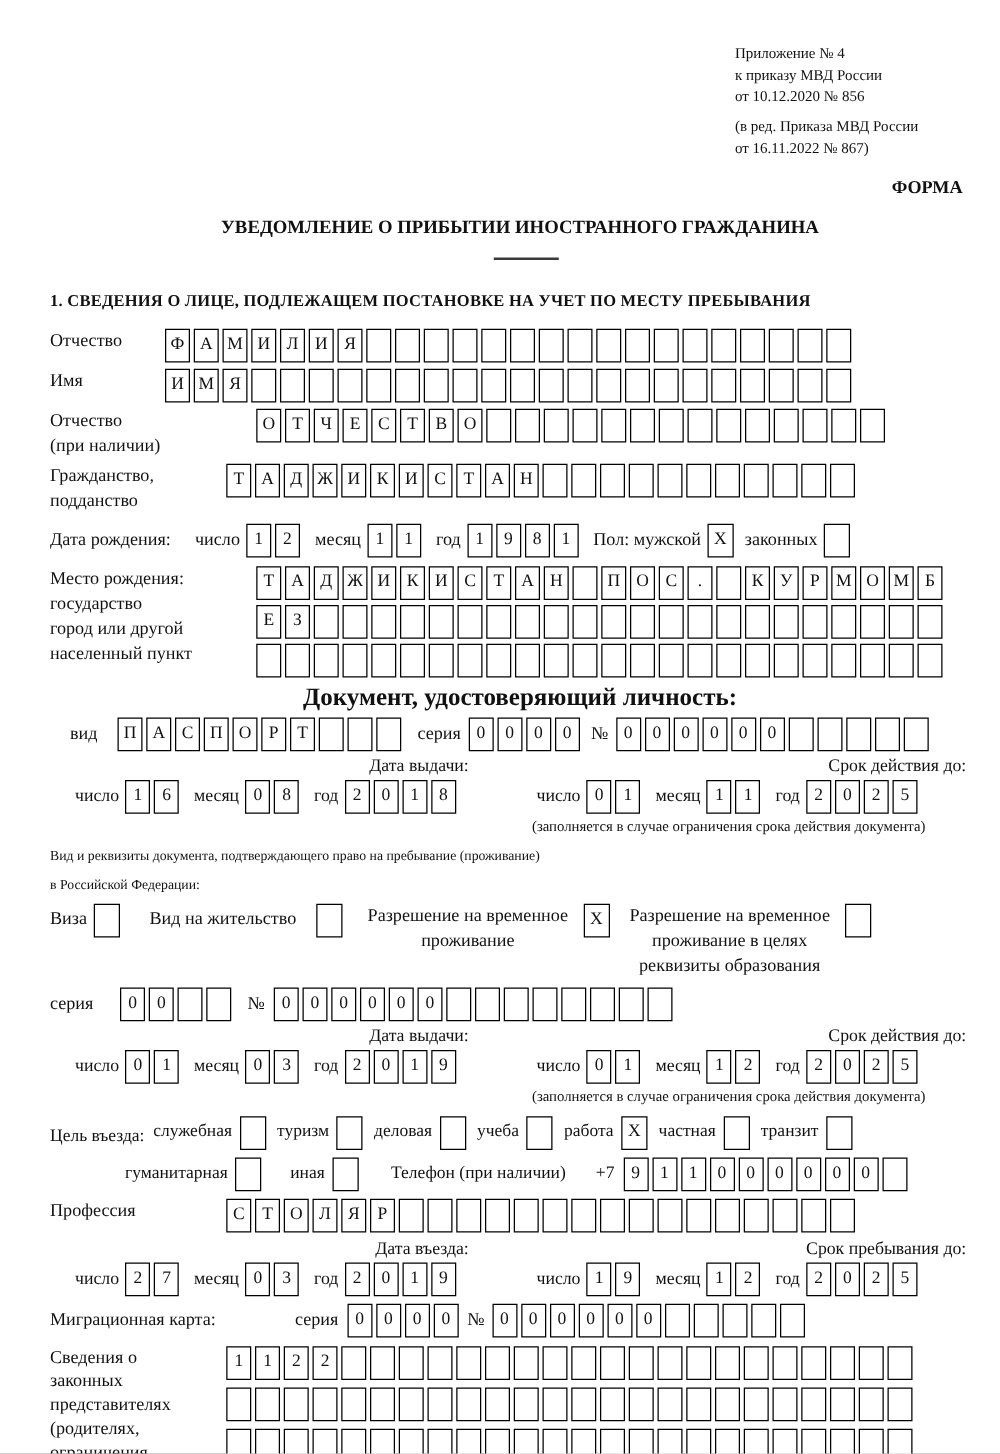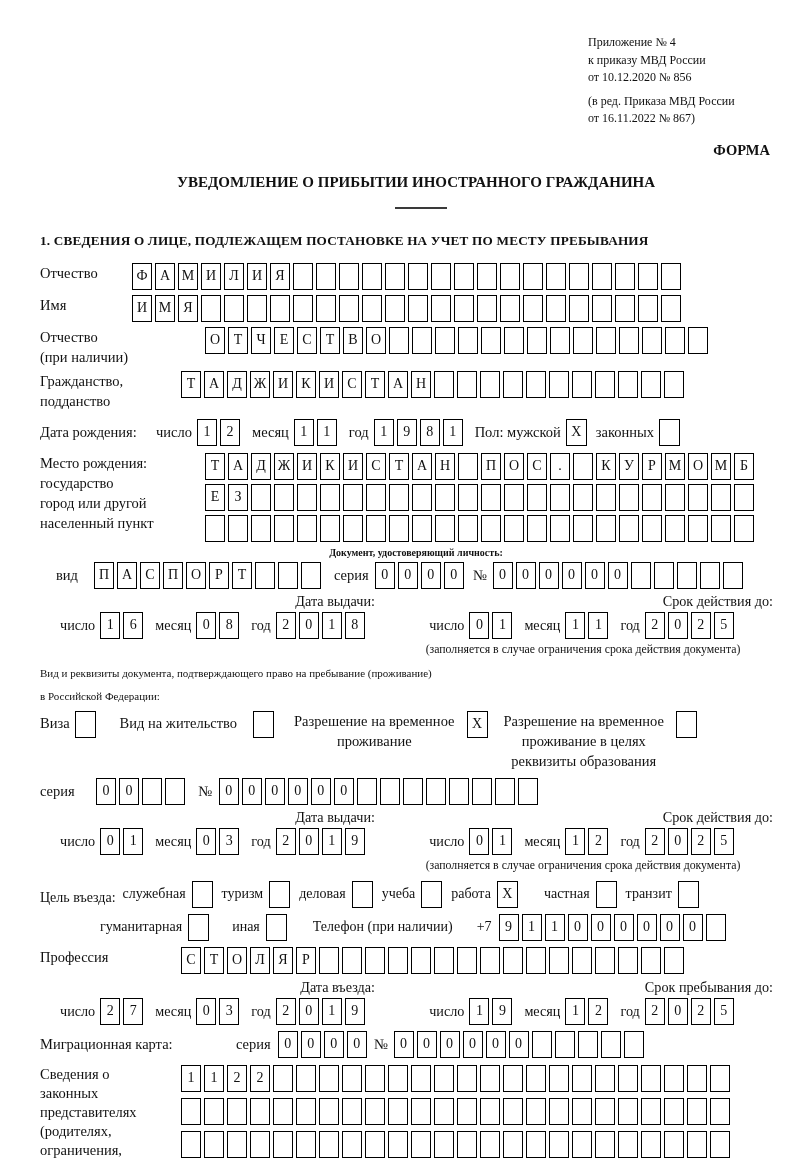--- a/index.html
+++ b/index.html
@@ -26,21 +26,21 @@
     font-size:14px; background:#fff; box-sizing:content-box;
   }
   .cb {
     flex:none; width:19px; height:25px; border:1.5px solid #000;
     display:inline-flex; align-items:center; justify-content:center;
     font-size:14px; background:#fff;
   }
   .cellsblock { display:flex; flex-direction:column; }
   .dl  { margin:0 5px 0 9px; flex:none; }
   .dl0 { margin:0 5px 0 0;  flex:none; }
-  .docheading { text-align:center; font-weight:700; font-size:10px; margin-top:5px; }
+  .docheading { text-align:center; font-weight:700; font-size:20px; margin-top:5px; }
   .dates { display:flex; margin-top:4px; font-size:14.2px; }
   .dcol { flex:none; }
   .dhead { text-align:right; font-size:14.2px; line-height:17px; }
   .drow { display:flex; align-items:center; margin-top:2px; }
   .dnote { font-size:11.8px; margin-top:3px; text-align:center; line-height:15px; }
   .ptext { font-size:11px; line-height:19px; }
   .pcol { display:flex; flex-direction:column; text-align:center; line-height:20px; flex:none; }
   .pitem { display:flex; align-items:center; flex:none; }
   .pitem > span:first-child { margin-right:6px; }
 </style>
@@ -502,21 +502,21 @@
         <span class="cb"></span>
       </span>
     <span class="pitem" style="margin-left:9px">
         <span>учеба</span>
         <span class="cb"></span>
       </span>
     <span class="pitem" style="margin-left:9px">
         <span>работа</span>
         <span class="cb">X</span>
       </span>
-    <span class="pitem" style="margin-left:26px">
+    <span class="pitem" style="margin-left:9px">
         <span>частная</span>
         <span class="cb"></span>
       </span>
     <span class="pitem" style="margin-left:9px">
         <span>транзит</span>
         <span class="cb"></span>
       </span>
   </div>
 
   <div class="frow" style="margin-top:6px; align-items:center; padding-left:60px; font-size:14px">

